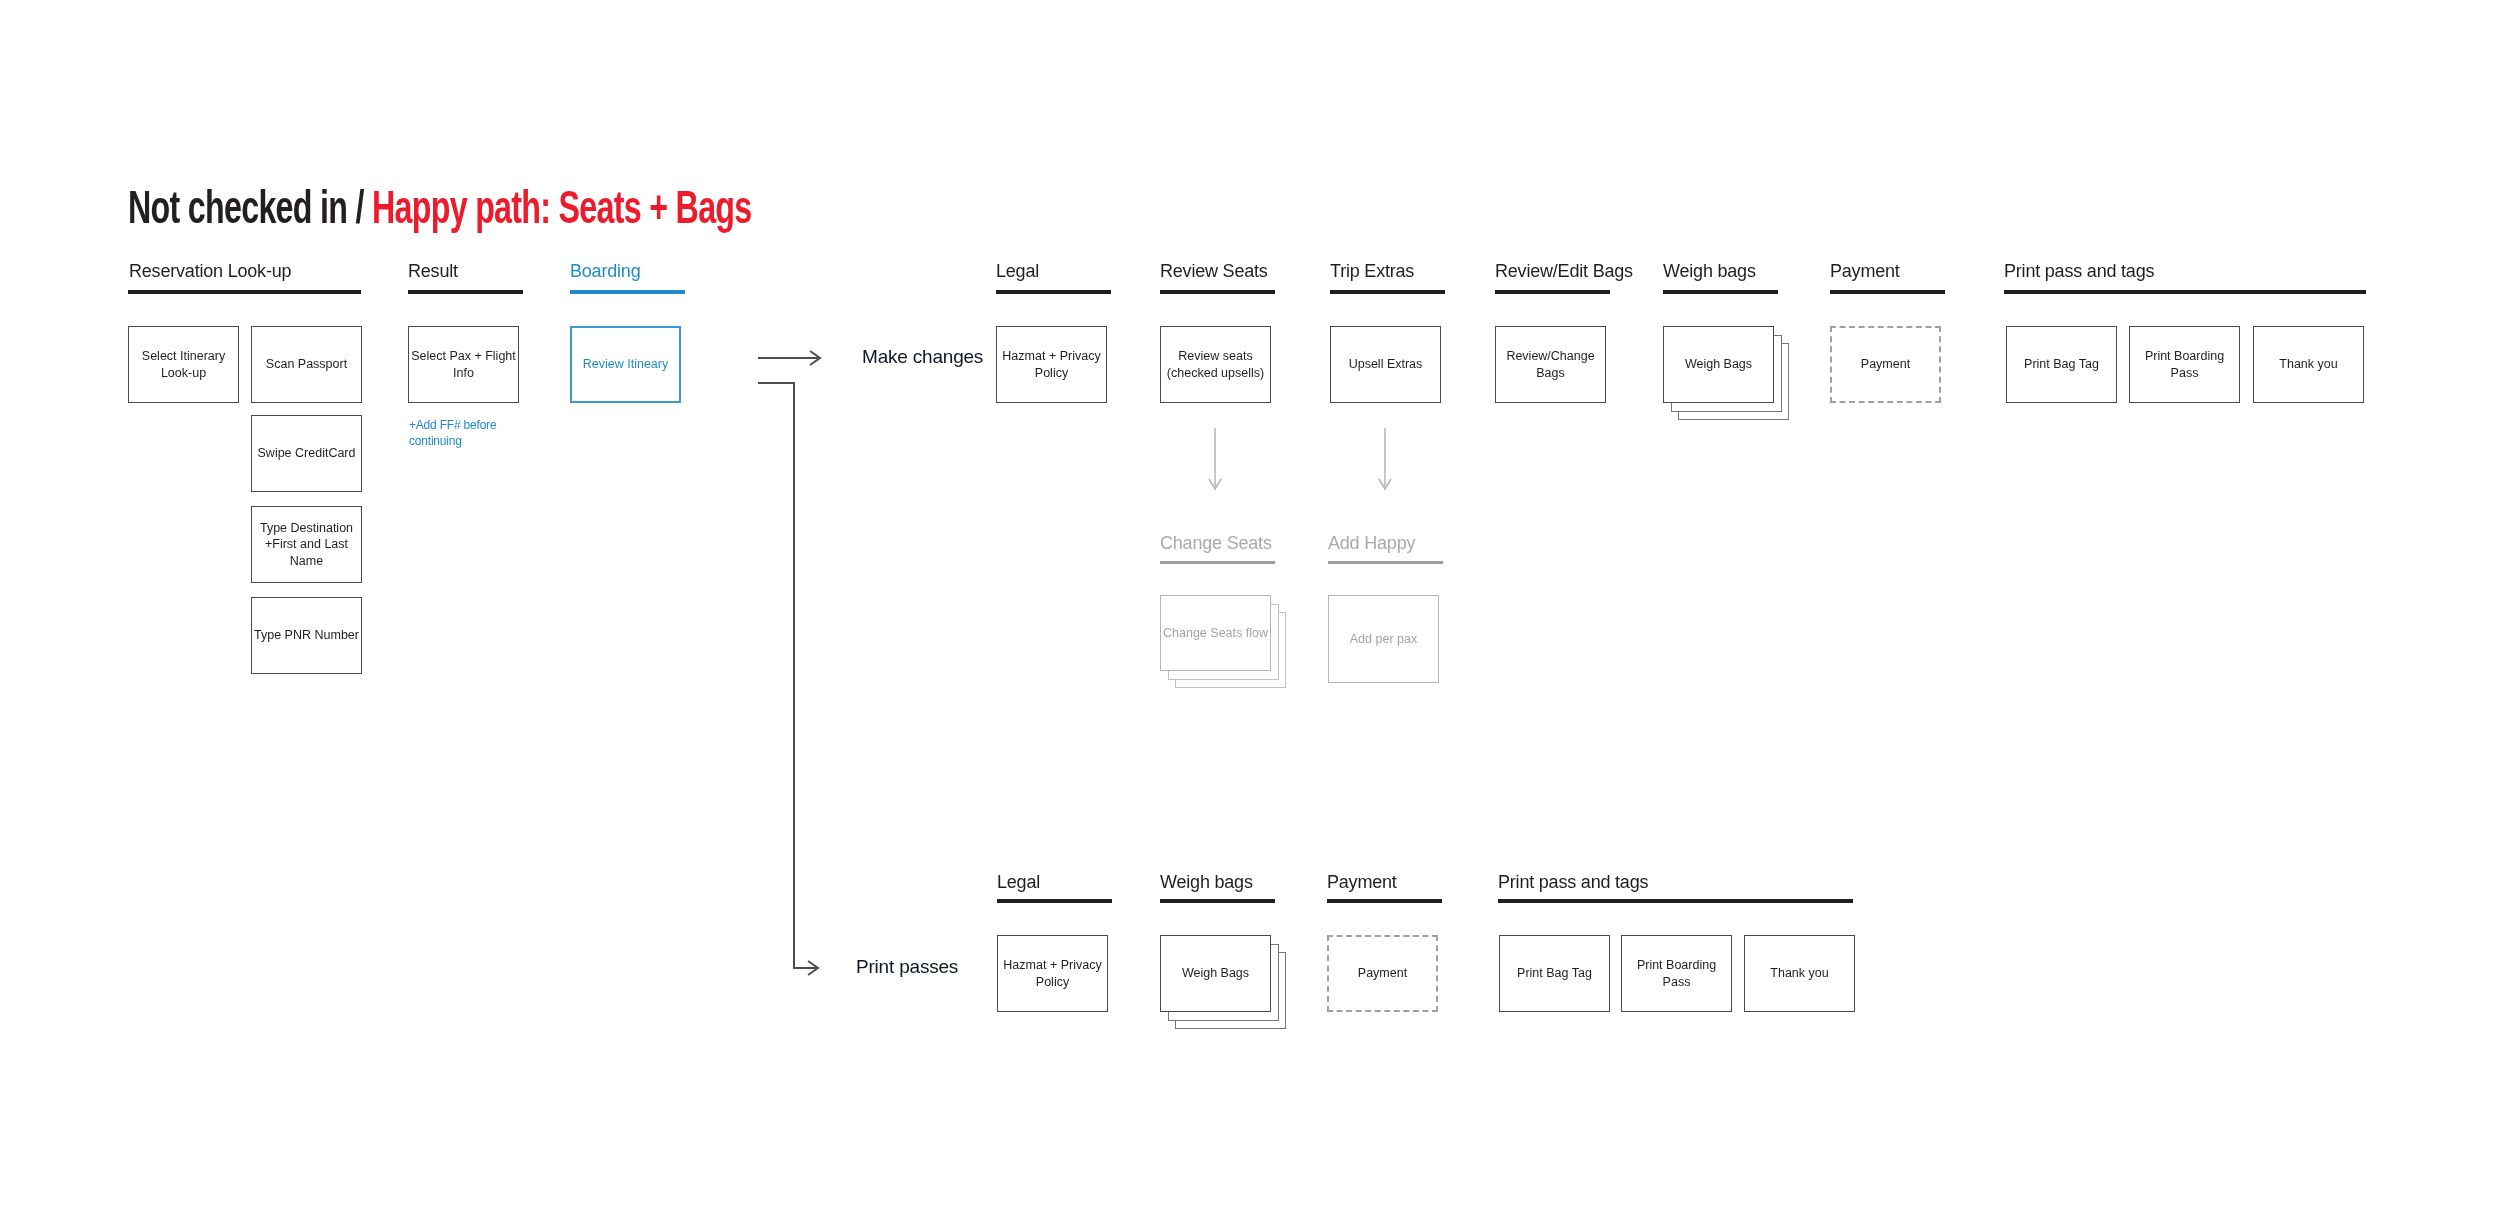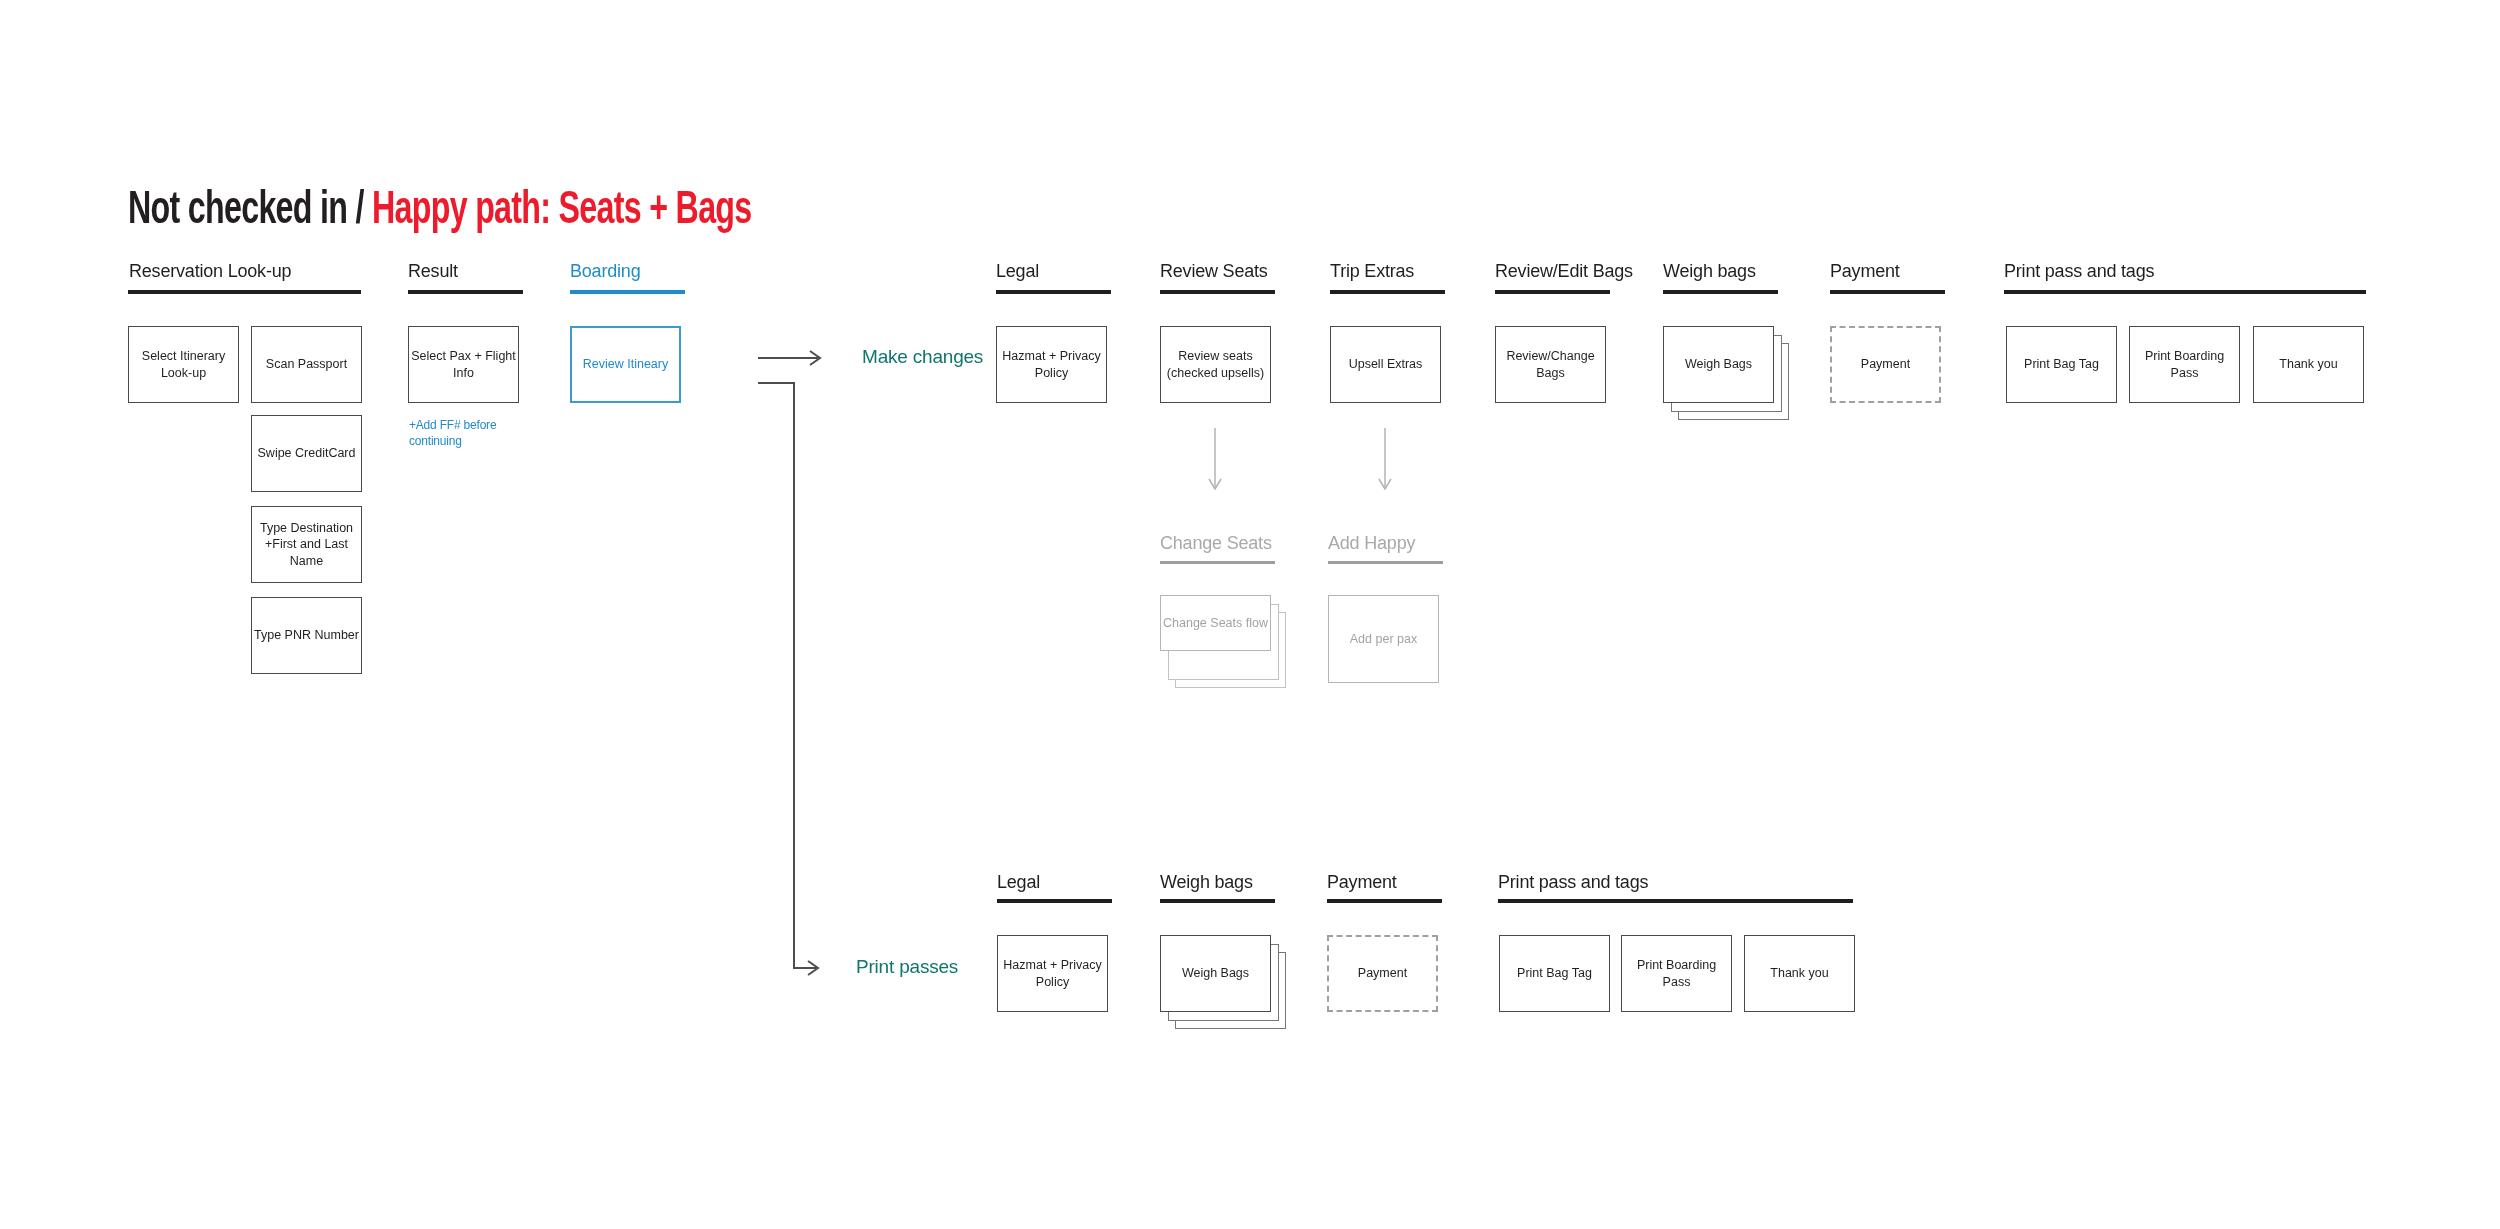--- a/index.html
+++ b/index.html
@@ -24,21 +24,21 @@
   .blue-col .bx{border:2px solid #3d9ad1;color:#1f8bca;}
 
   .gray-col .hdr{color:#a9a9a9;}
   .gray-col .rule{background:#9e9e9e;height:3px;}
   .gray-col .bx{border:1.5px solid #b5b5b5;color:#a3a3a3;}
   .gray-col .layer{border:1.5px solid #c2c2c2;}
 
   .dashed{border:2px dashed #a0a0a0 !important;}
 
   .note{position:absolute;font-size:12px;line-height:1.35;color:#1f8bca;width:108px;letter-spacing:-0.2px;}
-  .flow-label{position:absolute;font-size:19px;color:#0f766e;white-space:nowrap;letter-spacing:-0.2px;}
+  .flow-label{position:absolute;font-size:19px;color:#0f172a;white-space:nowrap;letter-spacing:-0.2px;}
   #arrows{position:absolute;left:0;top:0;z-index:3;pointer-events:none;}
 </style>
 </head>
 <body>
 
 <div id="canvas">
 
   <div class="title"><span>Not checked in / </span><span class="red">Happy path: Seats + Bags</span></div>
 
   <div class="col" style="left:128px;top:261px;">
@@ -108,21 +108,21 @@
     <div class="bx" style="left:2px;top:65px;">Print Bag Tag</div>
     <div class="bx" style="left:125px;top:65px;">Print Boarding Pass</div>
     <div class="bx" style="left:249px;top:65px;">Thank you</div>
   </div>
 
   <div class="col gray-col" style="left:1160px;top:533px;">
     <div class="hdr">Change Seats</div>
     <div class="rule" style="top:28px;"></div>
     <div class="layer" style="left:15px;top:79px;height:76px;"></div>
     <div class="layer" style="left:8px;top:71px;height:76px;"></div>
-    <div class="bx" style="left:0;top:62px;height:56px;">Change Seats flow</div>
+    <div class="bx" style="left:0;top:62px;height:76px;">Change Seats flow</div>
   </div>
 
   <div class="col gray-col" style="left:1328px;top:533px;">
     <div class="hdr">Add Happy</div>
     <div class="rule" style="top:28px;"></div>
     <div class="bx" style="left:0;top:62px;height:88px;">Add per pax</div>
   </div>
 
   <div class="col" style="left:997px;top:872px;">
     <div class="hdr">Legal</div>

